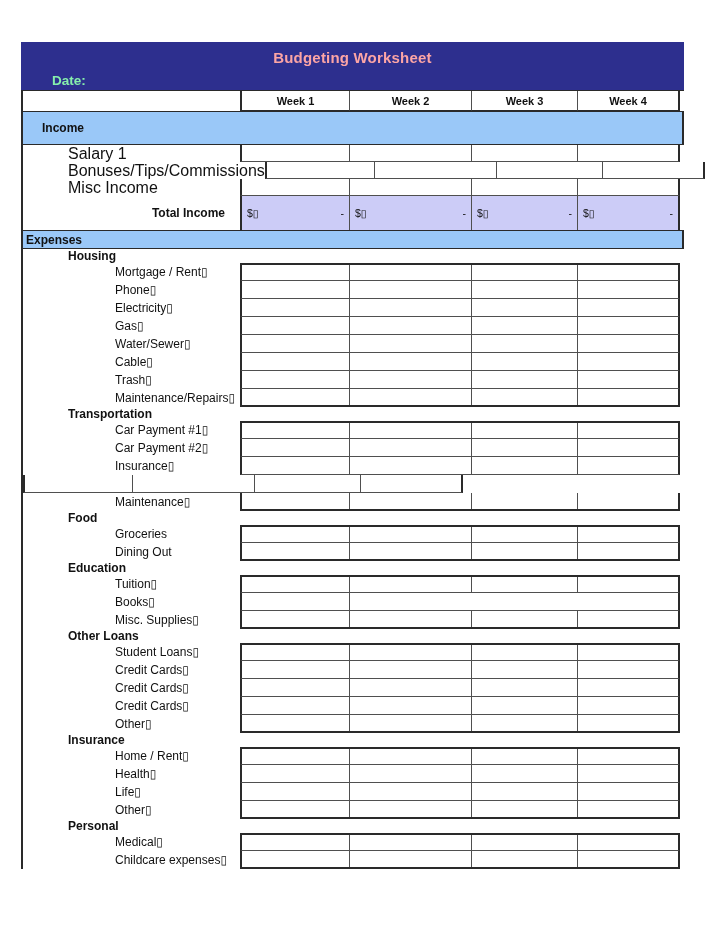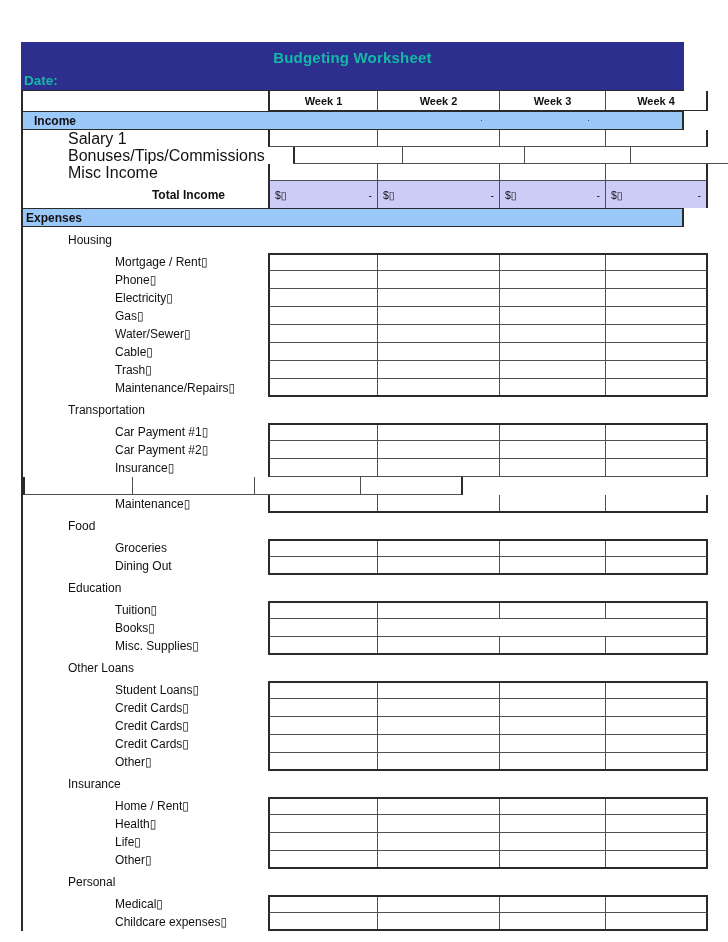--- a/index.html
+++ b/index.html
@@ -9,62 +9,62 @@
   }
   *{margin:0;padding:0;box-sizing:border-box;}
   html,body{background:#fff;}
   body{font-family:"Liberation Sans", sans-serif; color:#111;}
   #page{position:relative;width:728px;height:942px;background:#fff;overflow:hidden;}
 
   #sheet{position:absolute;left:21px;top:42px;width:663px;}
 
   
   .titlebar{background:var(--navy);height:48px;position:relative;}
-  .titlebar .title{color:#14b8a6;font-weight:bold;font-size:15px;text-align:center;padding-top:7px;letter-spacing:.2px;}
+  .titlebar .title{color:#fca5a5;font-weight:bold;font-size:15px;text-align:center;padding-top:7px;letter-spacing:.2px;}
   .titlebar .daterow{position:absolute;left:3px;bottom:2px;display:flex;align-items:baseline;}
-  .titlebar .datelabel{color:#14b8a6;font-weight:bold;font-size:13.5px;}
+  .titlebar .datelabel{color:#86efac;font-weight:bold;font-size:13.5px;margin-left:28px;}
   .titlebar .dateval{display:inline-block;width:180px;height:15px;}
 
   
   .grid{border-left:2px solid var(--bs);border-top:1px solid var(--bs);width:663px;background:#fff;}
 
-  .row{display:flex;gap:28px;}
+  .row{display:flex;}
   .lab{flex:0 0 var(--wlabel);display:flex;align-items:center;white-space:nowrap;overflow:visible;}
 
   
   .wh{height:20px;}
   .wh-cells{display:flex;flex:0 0 440px;border-left:2px solid var(--bs);border-right:2px solid var(--bs);}
   .wh-cell{display:flex;align-items:center;justify-content:center;font-weight:bold;font-size:11px;border-right:1px solid var(--bt);border-bottom:1px solid var(--bs);}
   .wh-cell:last-child{border-right:none;}
   .wh-cell.c1{flex:0 0 var(--w1);} .wh-cell.c2{flex:0 0 var(--w2);} .wh-cell.c3{flex:0 0 var(--w3);} .wh-cell.c4{flex:0 0 var(--w4);}
 
   
   .band{height:19px;background:var(--band-blue);border-top:1px solid var(--bs);border-bottom:1px solid var(--bs);border-right:2px solid var(--bs);display:flex;align-items:center;}
   .band-label{font-weight:bold;font-size:12px;padding-left:3px;}
-  .band.split{padding:8px;align-items:stretch;}
+  .band.split{padding:16px;align-items:stretch;}
   .band .seg1{flex:0 0 450px;display:flex;align-items:center;}
   .band .seg{border-left:1px solid var(--bt);}
   .band .seg.s3{flex:0 0 107px;} .band .seg.s4{flex:1;}
 
   
   .cells{display:flex;flex:0 0 440px;border-left:2px solid var(--bs);border-right:2px solid var(--bs);background:#fff;}
   .cell{border-right:1px solid var(--bt);}
   .cell:last-child{border-right:none;}
   .cell.c1{flex:0 0 var(--w1);} .cell.c2{flex:0 0 var(--w2);} .cell.c3{flex:0 0 var(--w3);} .cell.c4{flex:0 0 var(--w4);} .cell.cm{flex:1;}
 
   
   .inc-row{height:17px;}
   .inc-row .lab{font-size:16px;padding-left:45px;}
   .inc-row .cells{border-bottom:1px solid var(--bt);}
-  .tot-row{height:27px;}
+  .tot-row{height:34px;}
   .tot-row .lab{font-weight:bold;font-size:12px;justify-content:flex-end;padding-right:15px;}
   .tot-row .cell{background:var(--lavender);display:flex;align-items:center;justify-content:space-between;padding:0 5px;font-size:10.5px;}
 
   
-  .sec-header{height:26px;display:flex;align-items:center;font-weight:normal;font-size:12px;padding-left:45px;}
+  .sec-header{height:14px;display:flex;align-items:center;font-weight:bold;font-size:12px;padding-left:45px;}
   .exp-row{height:18px;}
   .exp-row .lab{font-size:12px;padding-left:92px;}
   .exp-row .cells{border-bottom:1px solid var(--bt);}
   .exp-row:first-child .cells{border-top:2px solid var(--bs);}
   .exp-row:last-child .cells{border-bottom:2px solid var(--bs);}
 </style>
 </head>
 <body>
 
 <div id="page">

